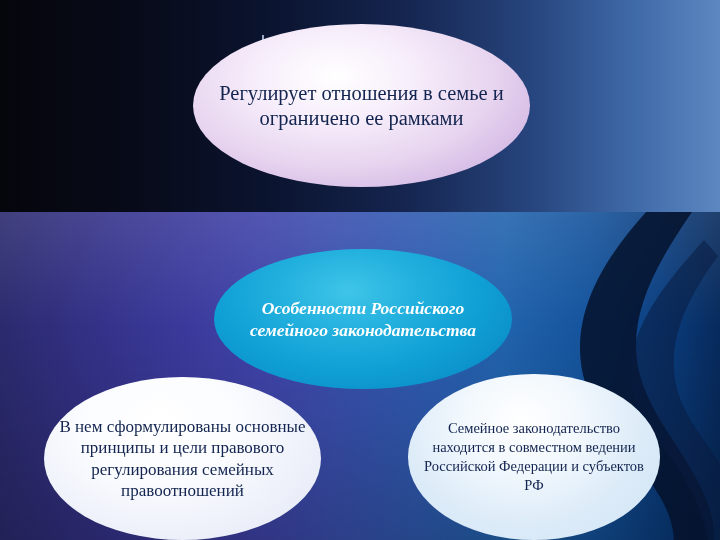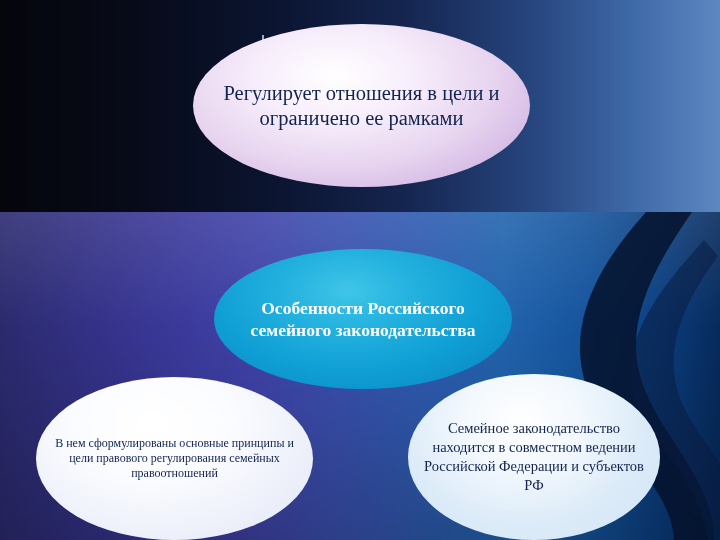--- a/index.html
+++ b/index.html
@@ -90,27 +90,28 @@
   }
   
   #ell-center {
     left: 214px; top: 249px; width: 298px; height: 140px;
     background: radial-gradient(ellipse at 45% 30%, #3fc5e8 0%, #22b0de 30%, #0f9ed4 60%, #0b8cc6 85%, #0a7fb8 100%);
     color: #ffffff;
     font-size: 17.5px;
     line-height: 1.26;
     font-weight: bold;
     z-index: 3;
+    font-style: italic;
   }
   
   #ell-left {
-    left: 36px; top: 377px; width: 277px; height: 163px;
+    left: 44px; top: 377px; width: 277px; height: 163px;
     background: radial-gradient(ellipse at 42% 28%, #ffffff 0%, #fbfcff 34%, #eef1fa 66%, #e2e7f5 100%);
     color: #12244f;
-    font-size: 12px;
+    font-size: 17px;
     line-height: 1.25;
     z-index: 2;
     font-family: Liberation Serif, serif;
   }
   
   #ell-right {
     left: 408px; top: 374px; width: 252px; height: 166px;
     background: radial-gradient(ellipse at 45% 28%, #ffffff 0%, #f2f8fd 30%, #dcebf8 62%, #cfe3f5 100%);
     color: #12244f;
     font-size: 14.5px;
@@ -135,21 +136,21 @@
   <div class="bg-bottom-sheen"></div>
 
   <svg class="swoosh" width="260" height="330" viewBox="0 0 260 330" style="left:460px; top:212px;">
     <path d="M232,0 C196,52 176,92 176,134 C176,186 214,224 236,266 C250,292 255,312 254,330 L214,330 C214,306 200,280 178,254 C150,220 120,186 120,136 C120,84 152,38 186,0 Z" fill="#05122b" opacity="0.85"></path>
     <path d="M258,44 C226,88 212,122 214,158 C216,198 246,228 260,252 L260,330 L248,330 C244,296 224,262 200,232 C176,202 168,176 172,146 C178,104 210,66 244,28 Z" fill="#0a1c3f" opacity="0.55"></path>
   </svg>
 
   <div class="connector" style="left:262px; top:35px; width:2px; height:45px;"></div>
 
   <div class="ellipse" id="ell-top">
-    <div class="txt">Регулирует отношения в цели и ограничено ее рамками</div>
+    <div class="txt">Регулирует отношения в семье и ограничено ее рамками</div>
   </div>
 
   <div class="ellipse" id="ell-center">
     <div class="txt">Особенности Российского семейного законодательства</div>
   </div>
 
   <div class="ellipse" id="ell-left">
     <div class="txt">В нем сформулированы основные принципы и цели правового регулирования семейных правоотношений</div>
   </div>
 

